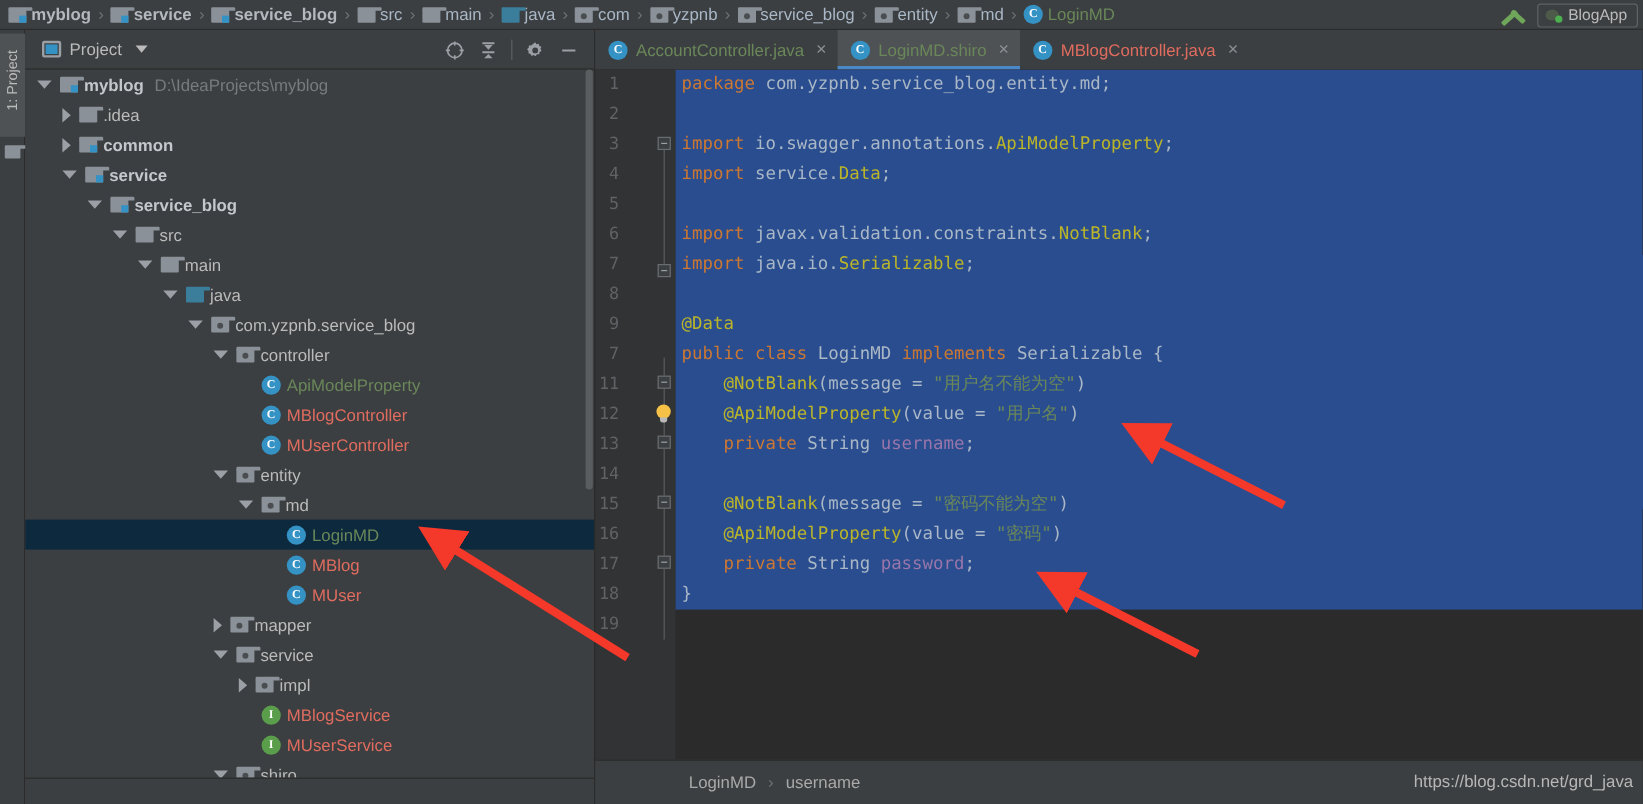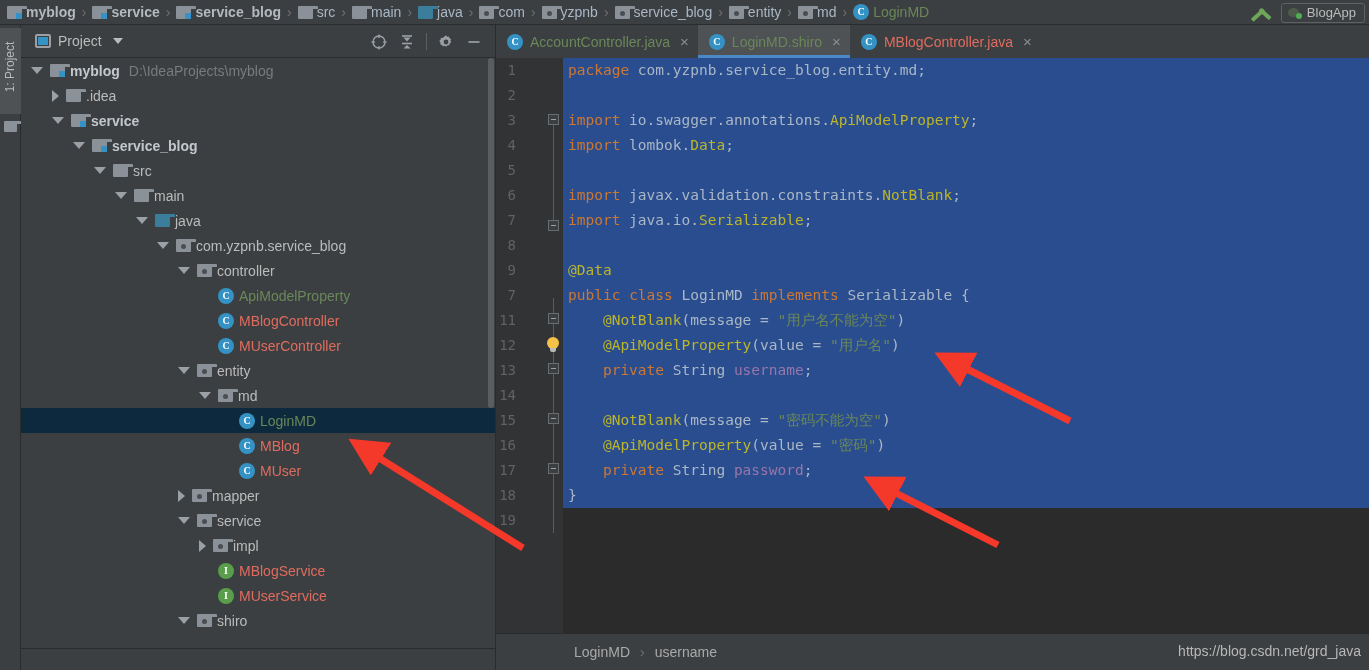--- a/index.html
+++ b/index.html
@@ -480,20 +480,29 @@
           <span class="nm">myblog</span>
           <span class="path">D:\IdeaProjects\myblog</span>
         </div>
         <div class="row" style="padding-left: 31px;">
           <span class="arrow right"></span>
           <span class="ic ic-folder">
             <i class="tab"></i>
             <i class="body"></i>
           </span>
           <span class="nm">.idea</span>
+        </div>
+        <div class="row b" style="padding-left: 31px;">
+          <span class="arrow right"></span>
+          <span class="ic ic-module">
+            <i class="tab"></i>
+            <i class="body"></i>
+            <i class="dot"></i>
+          </span>
+          <span class="nm">common</span>
         </div>
         <div class="row b" style="padding-left: 31px;">
           <span class="arrow down"></span>
           <span class="ic ic-module">
             <i class="tab"></i>
             <i class="body"></i>
             <i class="dot"></i>
           </span>
           <span class="nm">service</span>
         </div>
@@ -700,21 +709,21 @@
           <div class="bulb" style="top: 279px;">
             <i class="glass"></i>
             <i class="base"></i>
           </div>
         </div>
       <div class="code" id="code">
           <div class="sel-bg" style="left: 0px; top: 0px; width: 806px; height: 450px;"></div>
           <div class="cl" style="top: 0px; left: 5px; text-align: right;"><span class="k">package</span><span class="id"> com.yzpnb.service_blog.entity.md;</span></div>
           <div class="cl" style="top: 25px; left: 5px;"></div>
           <div class="cl" style="top: 50px; left: 5px;"><span class="k">import</span><span class="id"> io.swagger.annotations.</span><span class="an">ApiModelProperty</span><span class="id">;</span></div>
-          <div class="cl" style="top: 75px; left: 5px;"><span class="k">import</span><span class="id"> lombok.</span><span class="an">Data</span><span class="id">;</span></div>
+          <div class="cl" style="top: 75px; left: 5px;"><span class="k">import</span><span class="id"> service.</span><span class="an">Data</span><span class="id">;</span></div>
           <div class="cl" style="top: 100px; left: 5px;"></div>
           <div class="cl" style="top: 125px; left: 5px;"><span class="k">import</span><span class="id"> javax.validation.constraints.</span><span class="an">NotBlank</span><span class="id">;</span></div>
           <div class="cl" style="top: 150px; left: 5px;"><span class="k">import</span><span class="id"> java.io.</span><span class="an">Serializable</span><span class="id">;</span></div>
           <div class="cl" style="top: 175px; left: 5px;"></div>
           <div class="cl" style="top: 200px; left: 5px;"><span class="an">@Data</span></div>
           <div class="cl" style="top: 225px; left: 5px;"><span class="k">public</span><span class="id"> </span><span class="k">class</span><span class="cls"> LoginMD </span><span class="k">implements</span><span class="cls"> Serializable {</span></div>
           <div class="cl" style="top: 250px; left: 5px;"><span class="id">    </span><span class="an">@NotBlank</span><span class="id">(message = </span><span class="st">"用户名不能为空"</span><span class="id">)</span></div>
           <div class="cl" style="top: 275px; left: 5px;"><span class="id">    </span><span class="an">@ApiModelProperty</span><span class="id">(value = </span><span class="st">"用户名"</span><span class="id">)</span></div>
           <div class="cl" style="top: 300px; left: 5px;"><span class="id">    </span><span class="k">private</span><span class="cls"> String </span><span class="fd">username</span><span class="id">;</span></div>
           <div class="cl" style="top: 325px; left: 5px;"></div>

